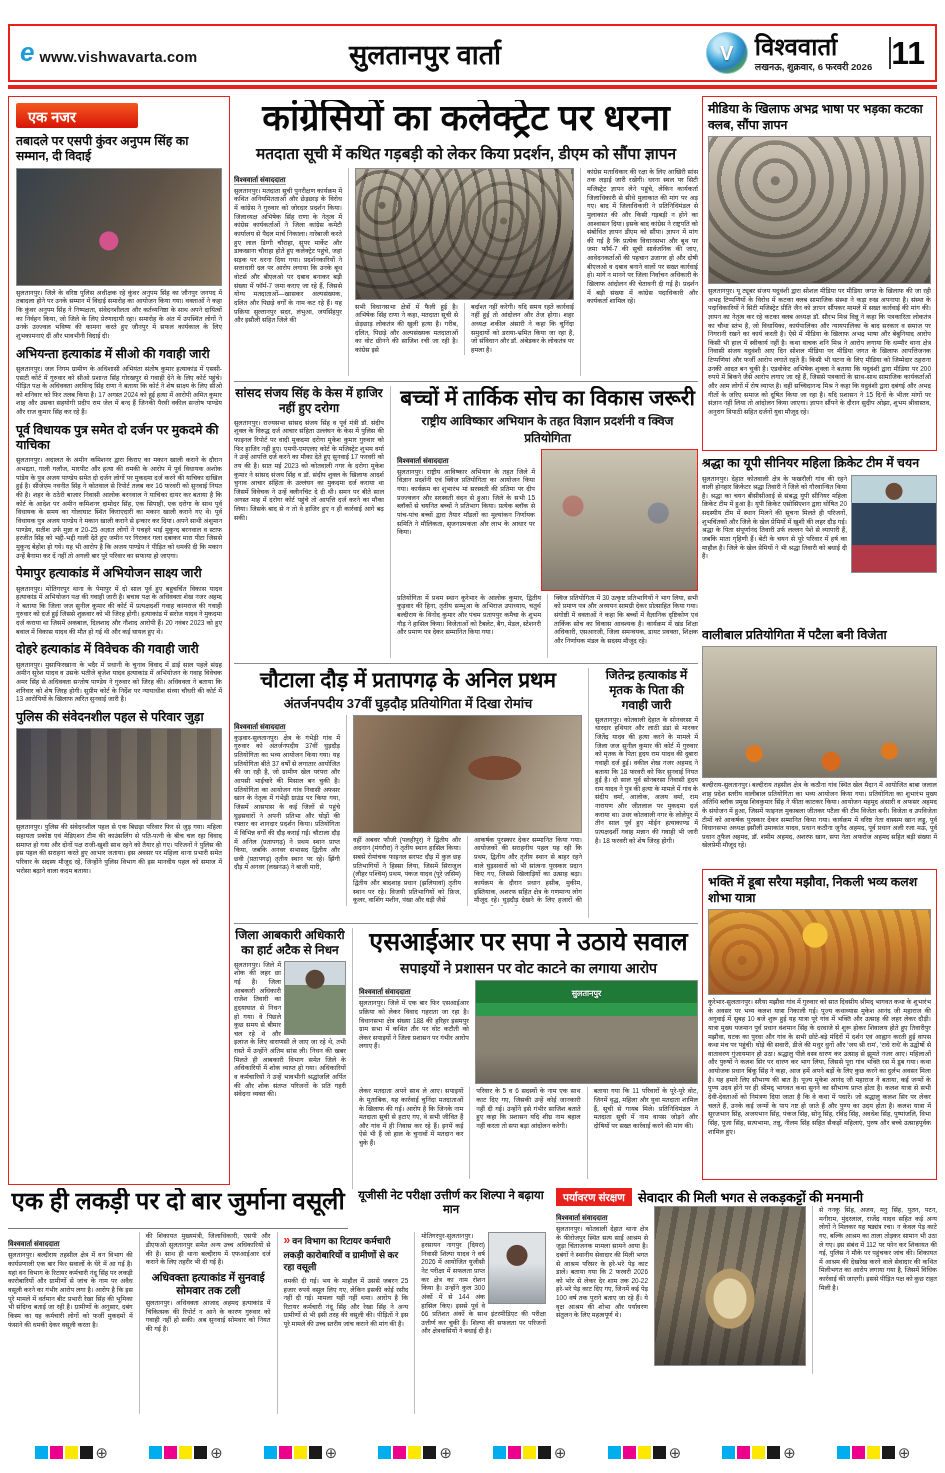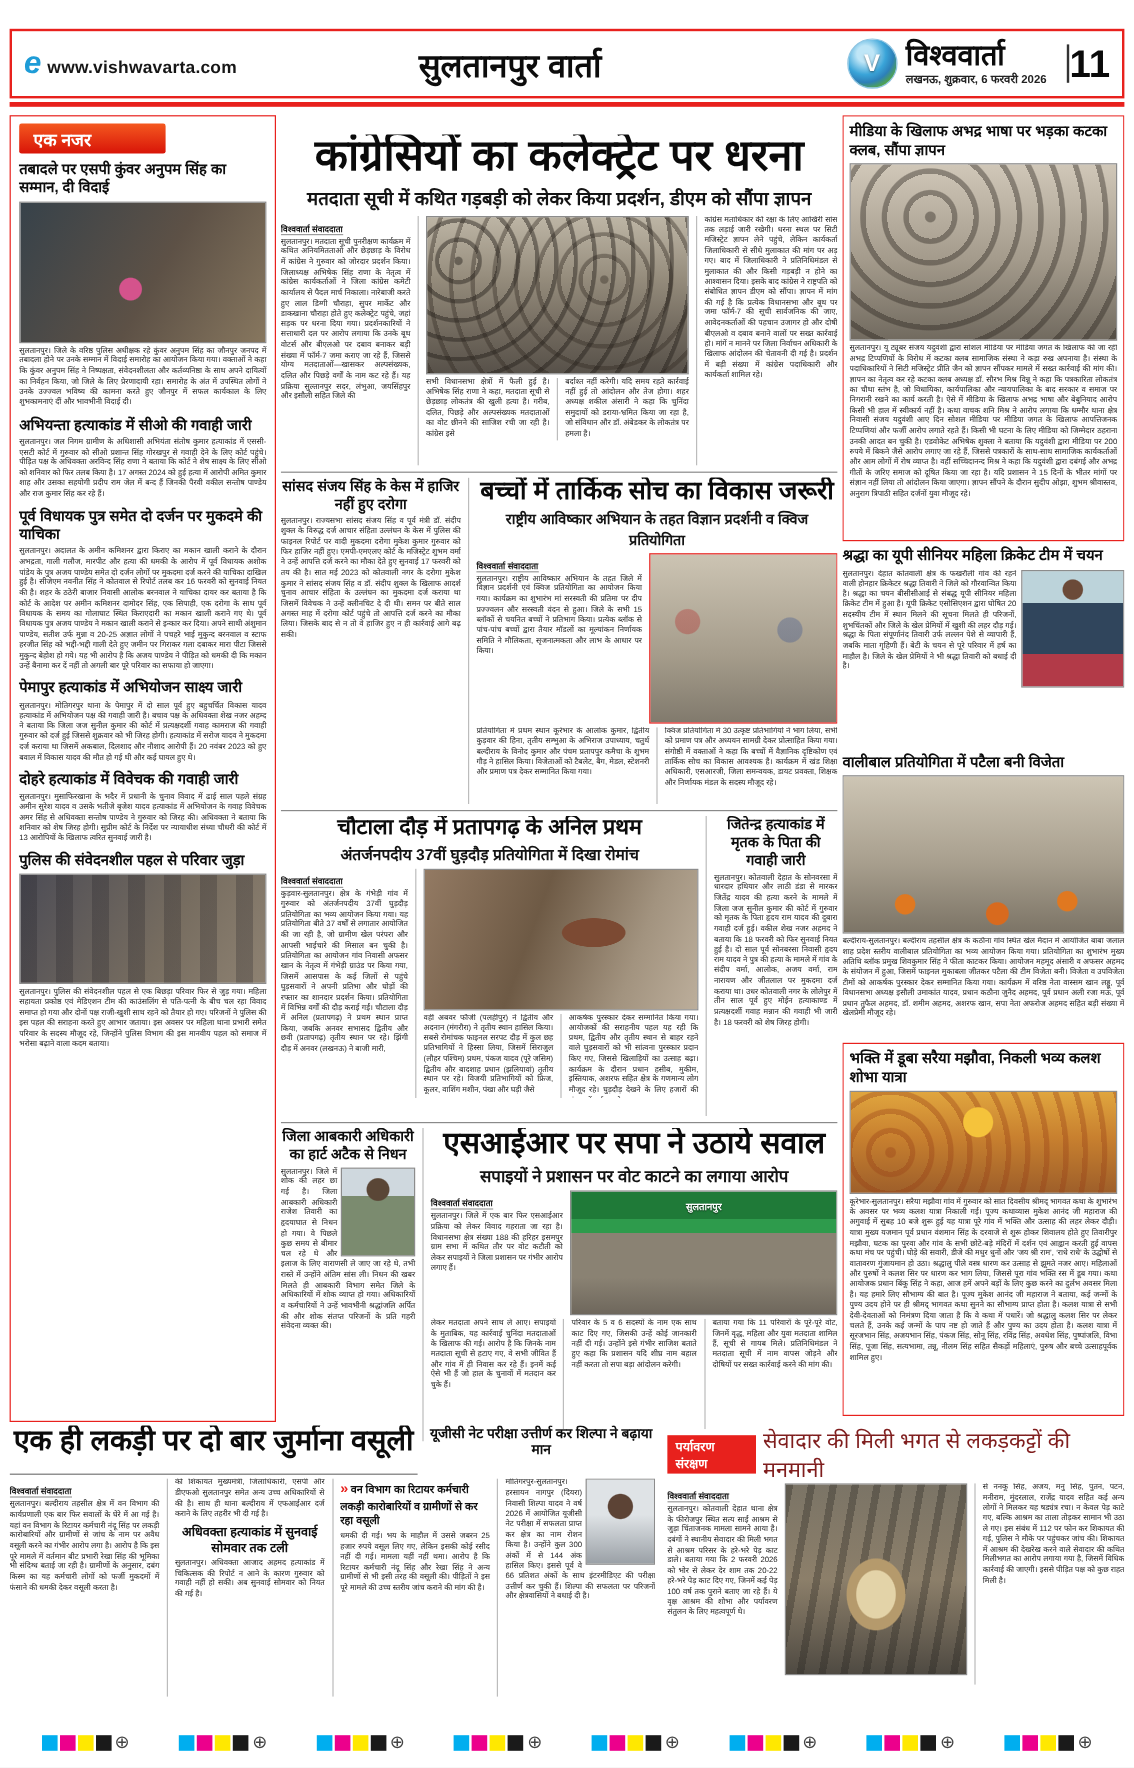--- a/index.html
+++ b/index.html
@@ -28,34 +28,34 @@
   .cols>*{flex:1;min-width:0}
   .vr{border-left:1px solid #bcbcbc;padding-left:6px}
   .rule{border-top:1px solid #8a8a8a;margin:5px 0 4px}
   .ph{border:1px solid #8c8c8c;background:#9a9183}
   
   .sidebar{left:8px;top:96px;width:222px;height:1089px;border:1.5px solid var(--red);padding:6px 7px;overflow:hidden}
   .tag-label{width:122px;height:25px;background:linear-gradient(180deg,#f4581f,#d81408);color:#fff;font-weight:800;font-size:14.5px;display:flex;align-items:center;padding-left:12px;border-radius:2px;margin-bottom:6px}
   .sb-h{font-size:12.3px;font-weight:800;line-height:1.25;color:#0d0d0d;margin:6px 0 3px}
   .sb-b{margin-bottom:3px}
   
-  .center{left:234px;top:112px;width:464px;height:1089px;overflow:hidden}
+  .center{left:234px;top:100px;width:464px;height:1089px;overflow:hidden}
   .h-main{font-size:36px;font-weight:800;text-align:center;line-height:1.02;color:#0a0a0a}
   .h-sub{font-size:15.5px;font-weight:700;text-align:center;margin:5px 0 4px;color:#141414}
   .h-med{font-weight:800;text-align:center;line-height:1.1;color:#0b0b0b}
   .h-narrow{font-size:12px;font-weight:800;text-align:center;line-height:1.25;color:#0d0d0d;margin-bottom:3px}
   
   .rightcol{left:702px;top:96px;width:235px;height:1089px;overflow:hidden}
   .rc-h{font-size:12.4px;font-weight:800;line-height:1.25;color:#0c0c0c;margin:5px 0 3px}
   .redbox{border:1.5px solid var(--red);padding:5px}
   
   .bl{left:8px;top:1188px;width:538px;height:236px;overflow:hidden}
   .br{left:556px;top:1188px;width:381px;height:236px;overflow:hidden}
   .badge{background:var(--red);color:#fff;font-size:10.5px;font-weight:800;padding:2px 7px;display:inline-block}
-  .kick{font-size:18px;font-weight:400;color:#7f1d1d}
+  .kick{font-size:13px;font-weight:700;color:#000000}
   .pull{font-size:9px;font-weight:800;line-height:1.35;color:#101010}
   .pull .mark{color:var(--red);font-size:12px;font-weight:800;margin-right:2px}
   
   .ph-crowd{background:
     repeating-radial-gradient(circle at 12% 28%,rgba(35,30,25,.45) 0 3px,transparent 4px 16px),
     repeating-radial-gradient(circle at 68% 40%,rgba(50,42,34,.4) 0 3px,transparent 4px 18px),
     linear-gradient(180deg,#bdb5a5 0%,#948b7b 40%,#6f675c 75%,#575149 100%)}
   .ph-dark{background:
     radial-gradient(circle at 45% 62%,#d4538c 0 9px,transparent 10px),
     linear-gradient(120deg,#37424a 0%,#5d5146 55%,#87775f 100%)}
@@ -206,21 +206,21 @@
           <div class="bodytxt">प्रतियोगिता में प्रथम स्थान कूरेभार के आलोक कुमार, द्वितीय कुड़वार की हिना, तृतीय सम्भुआ के अभिराज उपाध्याय, चतुर्थ बल्दीराय के विनोद कुमार और पंचम प्रतापपुर कमैचा के शुभम गौड़ ने हासिल किया। विजेताओं को टैबलेट, बैग, मेडल, स्टेशनरी और प्रमाण पत्र देकर सम्मानित किया गया।</div>
           <div class="bodytxt vr">क्विज प्रतियोगिता में 30 उत्कृष्ट प्रतिभागियों ने भाग लिया, सभी को प्रमाण पत्र और अध्ययन सामग्री देकर प्रोत्साहित किया गया। संगोष्ठी में वक्ताओं ने कहा कि बच्चों में वैज्ञानिक दृष्टिकोण एवं तार्किक सोच का विकास आवश्यक है। कार्यक्रम में खंड शिक्षा अधिकारी, एसआरजी, जिला समन्वयक, डायट प्रवक्ता, शिक्षक और निर्णायक मंडल के सदस्य मौजूद रहे।</div>
         </div>
       </div>
     </div>
 
     <div class="rule"></div>
 
     <div class="cols" style="height:250px;overflow:hidden">
       <div style="flex:0 0 348px">
-        <div class="h-med" style="font-size:18px">चौटाला दौड़ में प्रतापगढ़ के अनिल प्रथम</div>
+        <div class="h-med" style="font-size:21px">चौटाला दौड़ में प्रतापगढ़ के अनिल प्रथम</div>
         <div class="h-sub" style="font-size:13px;margin:3px 0">अंतर्जनपदीय 37वीं घुड़दौड़ प्रतियोगिता में दिखा रोमांच</div>
         <div class="cols">
           <div style="flex:0 0 106px">
             <span class="byline">विश्ववार्ता संवाददाता</span>
             <div class="bodytxt">कुड़वार-सुलतानपुर। क्षेत्र के गंभेड़ी गांव में गुरुवार को अंतर्जनपदीय 37वीं घुड़दौड़ प्रतियोगिता का भव्य आयोजन किया गया। यह प्रतियोगिता बीते 37 वर्षों से लगातार आयोजित की जा रही है, जो ग्रामीण खेल परंपरा और आपसी भाईचारे की मिसाल बन चुकी है। प्रतियोगिता का आयोजन गांव निवासी अफसर खान के नेतृत्व में गंभेड़ी ग्राउंड पर किया गया, जिसमें आसपास के कई जिलों से पहुंचे घुड़सवारों ने अपनी प्रतिभा और घोड़ों की रफ्तार का शानदार प्रदर्शन किया। प्रतियोगिता में विभिन्न वर्गों की दौड़ कराई गईं। चौटाला दौड़ में अनिल (प्रतापगढ़) ने प्रथम स्थान प्राप्त किया, जबकि अनवर सभासद द्वितीय और छवी (प्रतापगढ़) तृतीय स्थान पर रहे। झिंगी दौड़ में अनवर (लखनऊ) ने बाजी मारी,</div>
           </div>
           <div class="vr" style="flex:1">
             <div class="ph ph-horse" style="height:118px"></div>
             <div class="cols" style="margin-top:3px;height:70px;overflow:hidden">
               <div class="bodytxt">वहीं अबवर फौजी (पलहीपुर) ने द्वितीय और अदनान (मंगरौरा) ने तृतीय स्थान हासिल किया। सबसे रोमांचक फाइनल सरपट दौड़ में कुल छह प्रतिभागियों ने हिस्सा लिया, जिसमें सिराजुल (लौहर पश्चिम) प्रथम, पंकज यादव (पूरे जसिम) द्वितीय और बादशाह प्रधान (झलियावां) तृतीय स्थान पर रहे। विजयी प्रतिभागियों को फ्रिज, कूलर, वाशिंग मशीन, पंखा और घड़ी जैसे</div>

